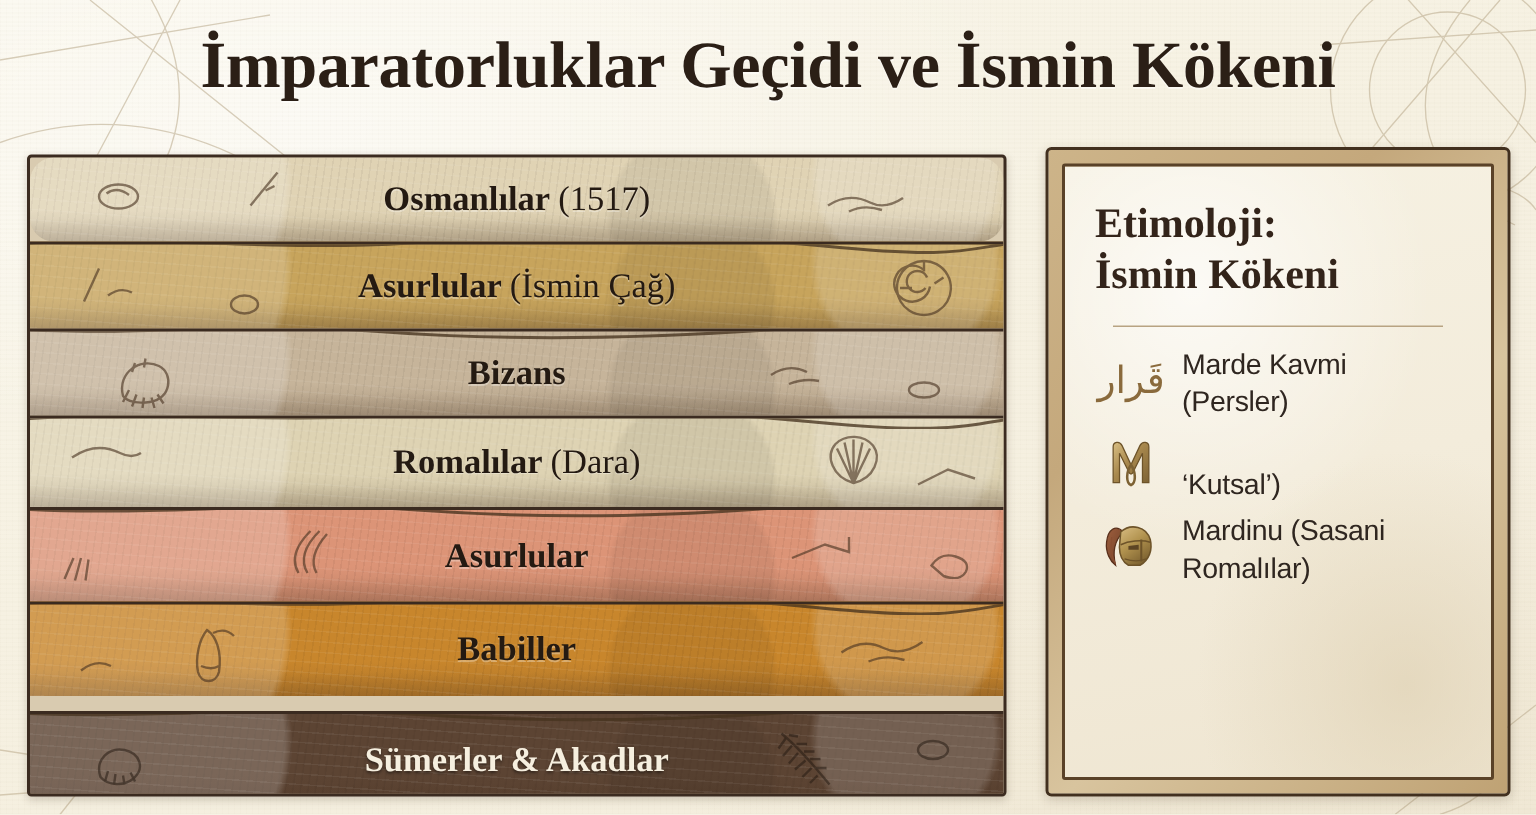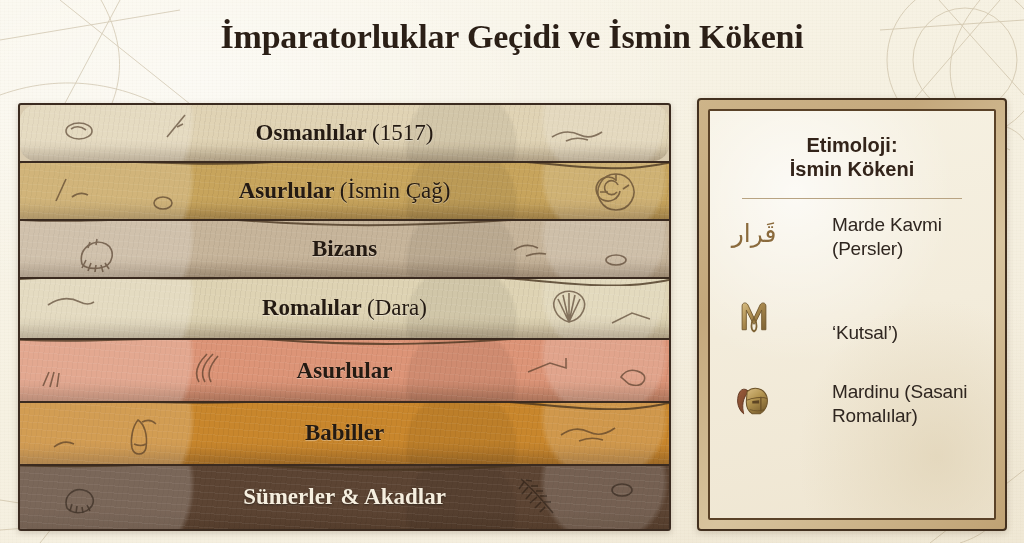--- a/index.html
+++ b/index.html
@@ -42,21 +42,21 @@
 
   .bg-art { position: absolute; inset: 0; pointer-events: none; }
 
   
   .title {
     position: absolute;
     top: 18px; left: 0; right: 0;
     text-align: center;
     font-family: "Liberation Serif", "DejaVu Serif", serif;
     font-weight: 700;
-    font-size: 34px;
+    font-size: 44px;
     letter-spacing: -0.2px;
     color: #2b1f16;
     text-shadow: 0 1px 0 rgba(255,255,255,.5);
   }
 
   
   .strata {
     position: absolute;
     left: 18px;
     top: 103px;
@@ -160,34 +160,34 @@
     background:
       radial-gradient(ellipse 80% 60% at 30% 20%, rgba(255,255,255,.7), rgba(255,255,255,0) 70%),
       radial-gradient(ellipse 70% 55% at 80% 85%, rgba(222,208,178,.65), rgba(255,255,255,0) 70%),
       linear-gradient(170deg, #f6f1e2 0%, #f3ecdb 50%, #efe6d2 100%);
     padding: 22px 20px 16px;
     display: flex;
     flex-direction: column;
   }
 
   .etym-title {
-    font-family: Liberation Sans, sans-serif;
+    font-family: Liberation Serif, serif;
     font-weight: 700;
-    font-size: 20px;
+    font-size: 28px;
     line-height: 1.22;
-    text-align: center;
+    text-align: left;
     color: #33241a;
   }
   .etym-divider {
     height: 1px;
     background: #b8a382;
     margin: 16px 12px 14px;
   }
 
-  .etym-list { display: flex; flex-direction: column; gap: 34px; padding-left: 4px; }
+  .etym-list { display: flex; flex-direction: column; gap: 6px; padding-left: 4px; }
 
   .etym-item { display: flex; align-items: flex-start; gap: 14px; }
 
   .etym-icon {
     flex: 0 0 40px;
     width: 40px; height: 42px;
     display: flex; align-items: center; justify-content: center;
   }
   .arabic-glyph {
     font-family: "DejaVu Sans", sans-serif;
@@ -195,21 +195,20 @@
     color: #8a6a3c;
     line-height: 1;
     direction: rtl;
   }
   .etym-text {
     font-family: "Liberation Sans", sans-serif;
     font-size: 19px;
     line-height: 1.3;
     color: #2f2620;
     letter-spacing: -.2px;
-    margin-left: 44px;
   }
 </style>
 </head>
 <body>
 
 <div id="page">
 
   <div class="grain"></div>
 
   <svg class="bg-art" viewBox="0 0 1024 543" preserveAspectRatio="none">
@@ -337,21 +336,21 @@
         <path d="M10 30 q7 3 12 0"></path>
         <path d="M18 8 q8 -4 14 2"></path>
       </svg>
       <svg class="fossil" style="right:8%;top:24%;width:58px;height:30px" viewBox="0 0 58 30">
           <path d="M2 18 q14 -10 28 -3 q12 6 26 -4"></path>
           <path d="M20 24 q12 -5 24 -1"></path>
         </svg>
       <span class="layer-label"><span>Babiller</span> <span class="sub"></span></span>
     </div>
 
-    <div class="layer dark" style="height: 15.4%; background: linear-gradient(rgb(92, 68, 51) 0%, rgb(92, 68, 51) 62%, color-mix(in srgb, rgb(92, 68, 51) 82%, rgb(74, 51, 34)) 100%) rgb(92, 68, 51);">
+    <div class="layer dark" style="height: 15.4%; background: linear-gradient(rgb(92, 68, 51) 0%, rgb(92, 68, 51) 62%, color-mix(in srgb, rgb(92, 68, 51) 82%, rgb(74, 51, 34)) 100%) rgb(92, 68, 51); margin-top: 10px;">
       <svg class="wave" viewBox="0 0 660 16" preserveAspectRatio="none">
         <path d="M0 8 C85 13, 170 3, 260 9 S440 14, 530 6 S625 5, 660 10"></path>
       </svg>
       <svg class="fossil" style="left:6%;top:26%;width:46px;height:36px" viewBox="0 0 46 36">
         <path d="M8 26 C4 14, 14 6, 24 8 C34 10, 38 20, 30 27 C24 32, 13 32, 8 26 Z"></path>
         <path d="M13 22 L11 29 M18 24 L17 31 M23 25 L24 31 M28 23 L31 29"></path>
       </svg>
       <svg class="fossil" style="right:16%;top:12%;width:52px;height:46px" viewBox="0 0 52 46">
         <path d="M8 6 C20 16, 30 28, 40 40"></path>
         <path d="M11 9 L6 16 M15 14 L9 21 M19 19 L13 26 M24 24 L17 30 M28 29 L22 35 M32 34 L27 39"></path>

